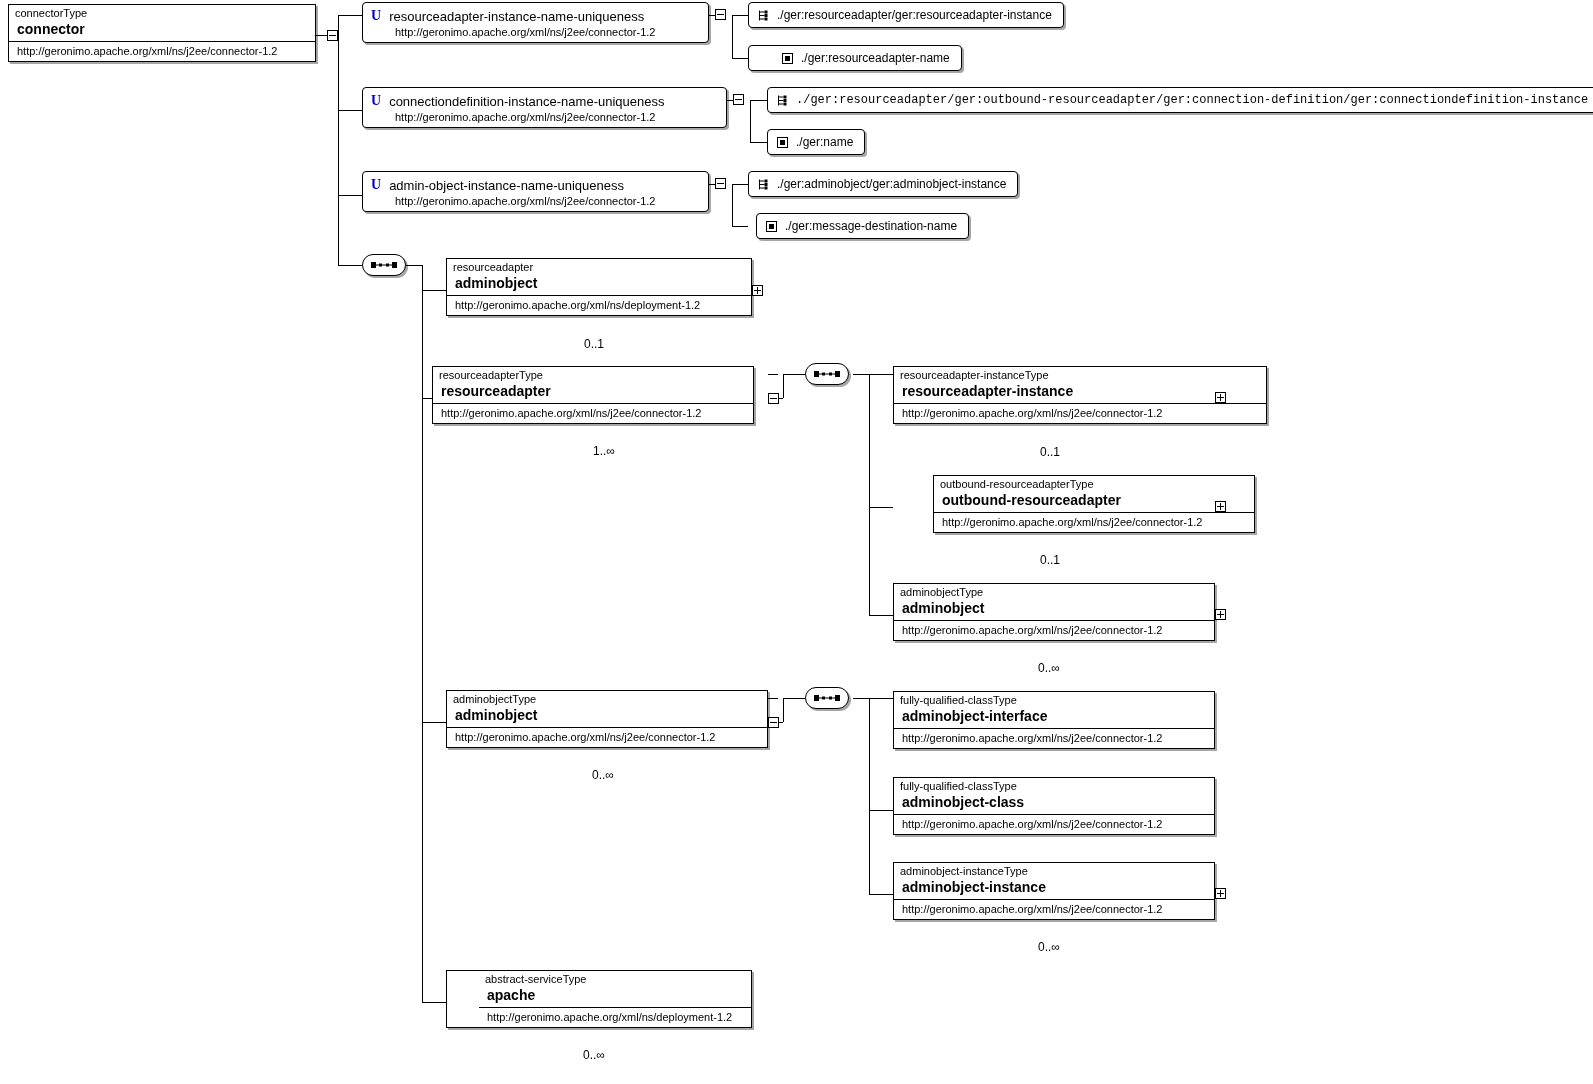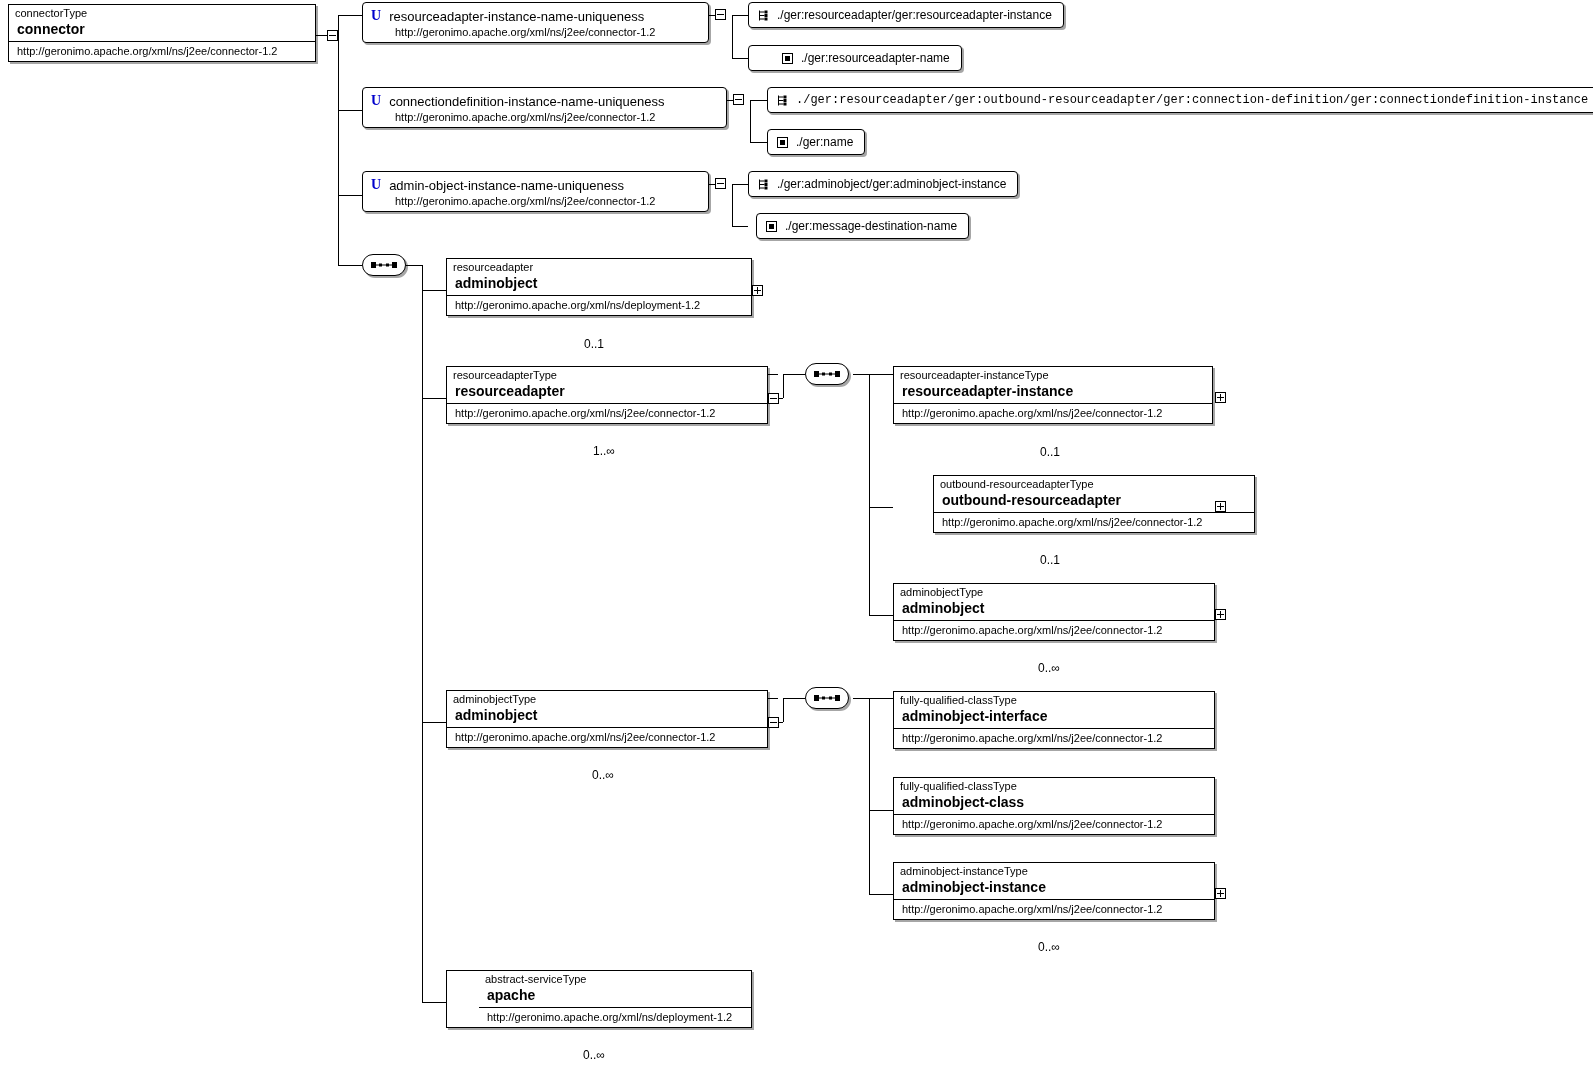--- a/index.html
+++ b/index.html
@@ -338,39 +338,39 @@
   </div>
 
   <div class="node" style="left:446px; top:258px; width:306px;">
     <div class="typelabel">resourceadapter</div>
     <div class="name">adminobject</div>
     <div class="ns">http://geronimo.apache.org/xml/ns/deployment-1.2</div>
   </div>
   <div class="toggle plus" style="left:752px; top:285px;"></div>
   <div class="card" style="left:584px; top:337px;">0..1</div>
 
-  <div class="node" style="left:446px; top:366px; width:322px;">
+  <div class="node" style="left:432px; top:366px; width:322px;">
     <div class="typelabel">resourceadapterType</div>
     <div class="name">resourceadapter</div>
     <div class="ns">http://geronimo.apache.org/xml/ns/j2ee/connector-1.2</div>
   </div>
   <div class="toggle" style="left:768px; top:393px;"></div>
   <div class="card" style="left:593px; top:444px;">1..∞</div>
 
   <div class="seq" style="left:805px; top:363px;">
     <svg width="30" height="10" viewBox="0 0 30 10">
       <line x1="2" y1="5" x2="28" y2="5" stroke="#000" stroke-width="1"></line>
       <rect x="2" y="2" width="5" height="6" fill="#000"></rect>
       <rect x="10" y="3.5" width="3" height="3" fill="#000"></rect>
       <rect x="17" y="3.5" width="3" height="3" fill="#000"></rect>
       <rect x="23" y="2" width="5" height="6" fill="#000"></rect>
     </svg>
   </div>
 
-  <div class="node" style="left:893px; top:366px; width:320px;">
+  <div class="node" style="left:893px; top:366px; width:374px;">
     <div class="typelabel">resourceadapter-instanceType</div>
     <div class="name">resourceadapter-instance</div>
     <div class="ns">http://geronimo.apache.org/xml/ns/j2ee/connector-1.2</div>
   </div>
   <div class="toggle plus" style="left:1215px; top:392px;"></div>
   <div class="card" style="left:1040px; top:445px;">0..1</div>
 
   <div class="node" style="left:893px; top:475px; width:322px;margin-left:40px;">
     <div class="typelabel">outbound-resourceadapterType</div>
     <div class="name">outbound-resourceadapter</div>

